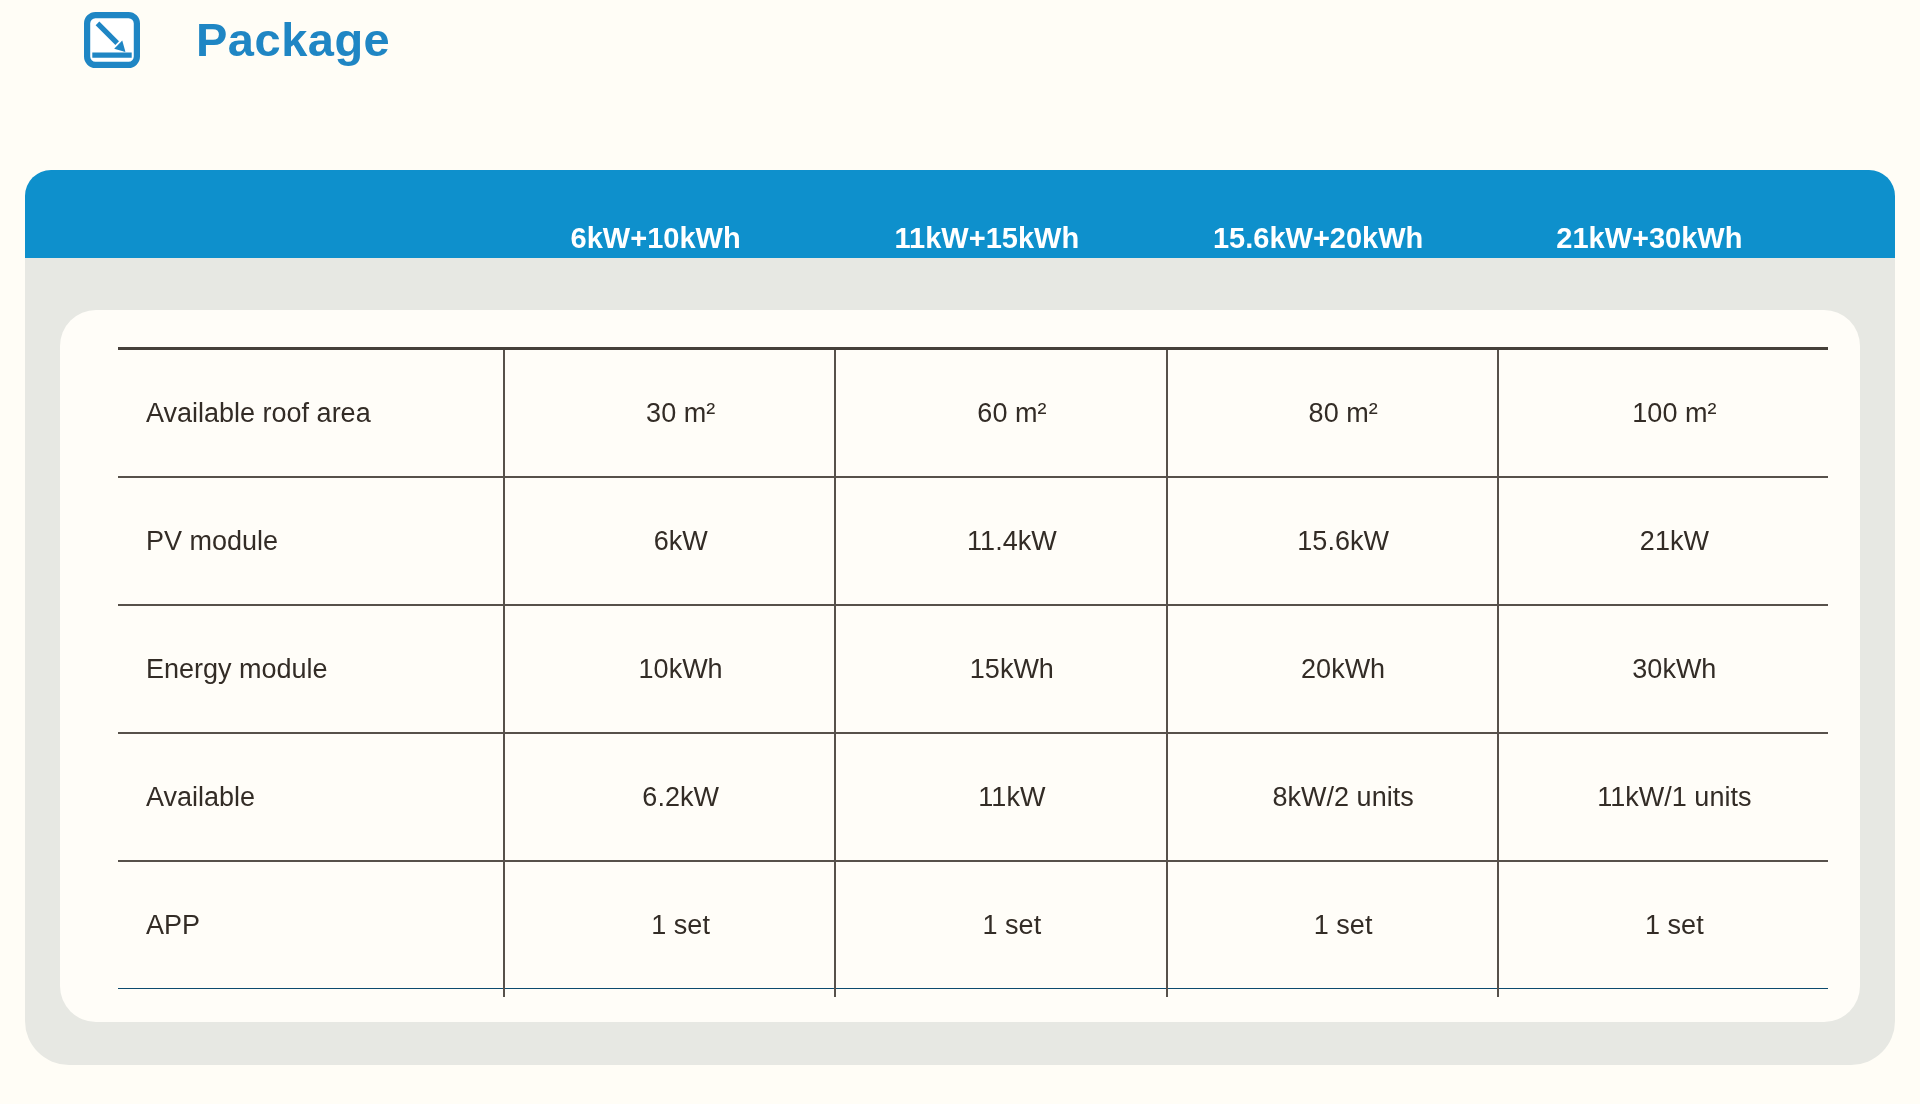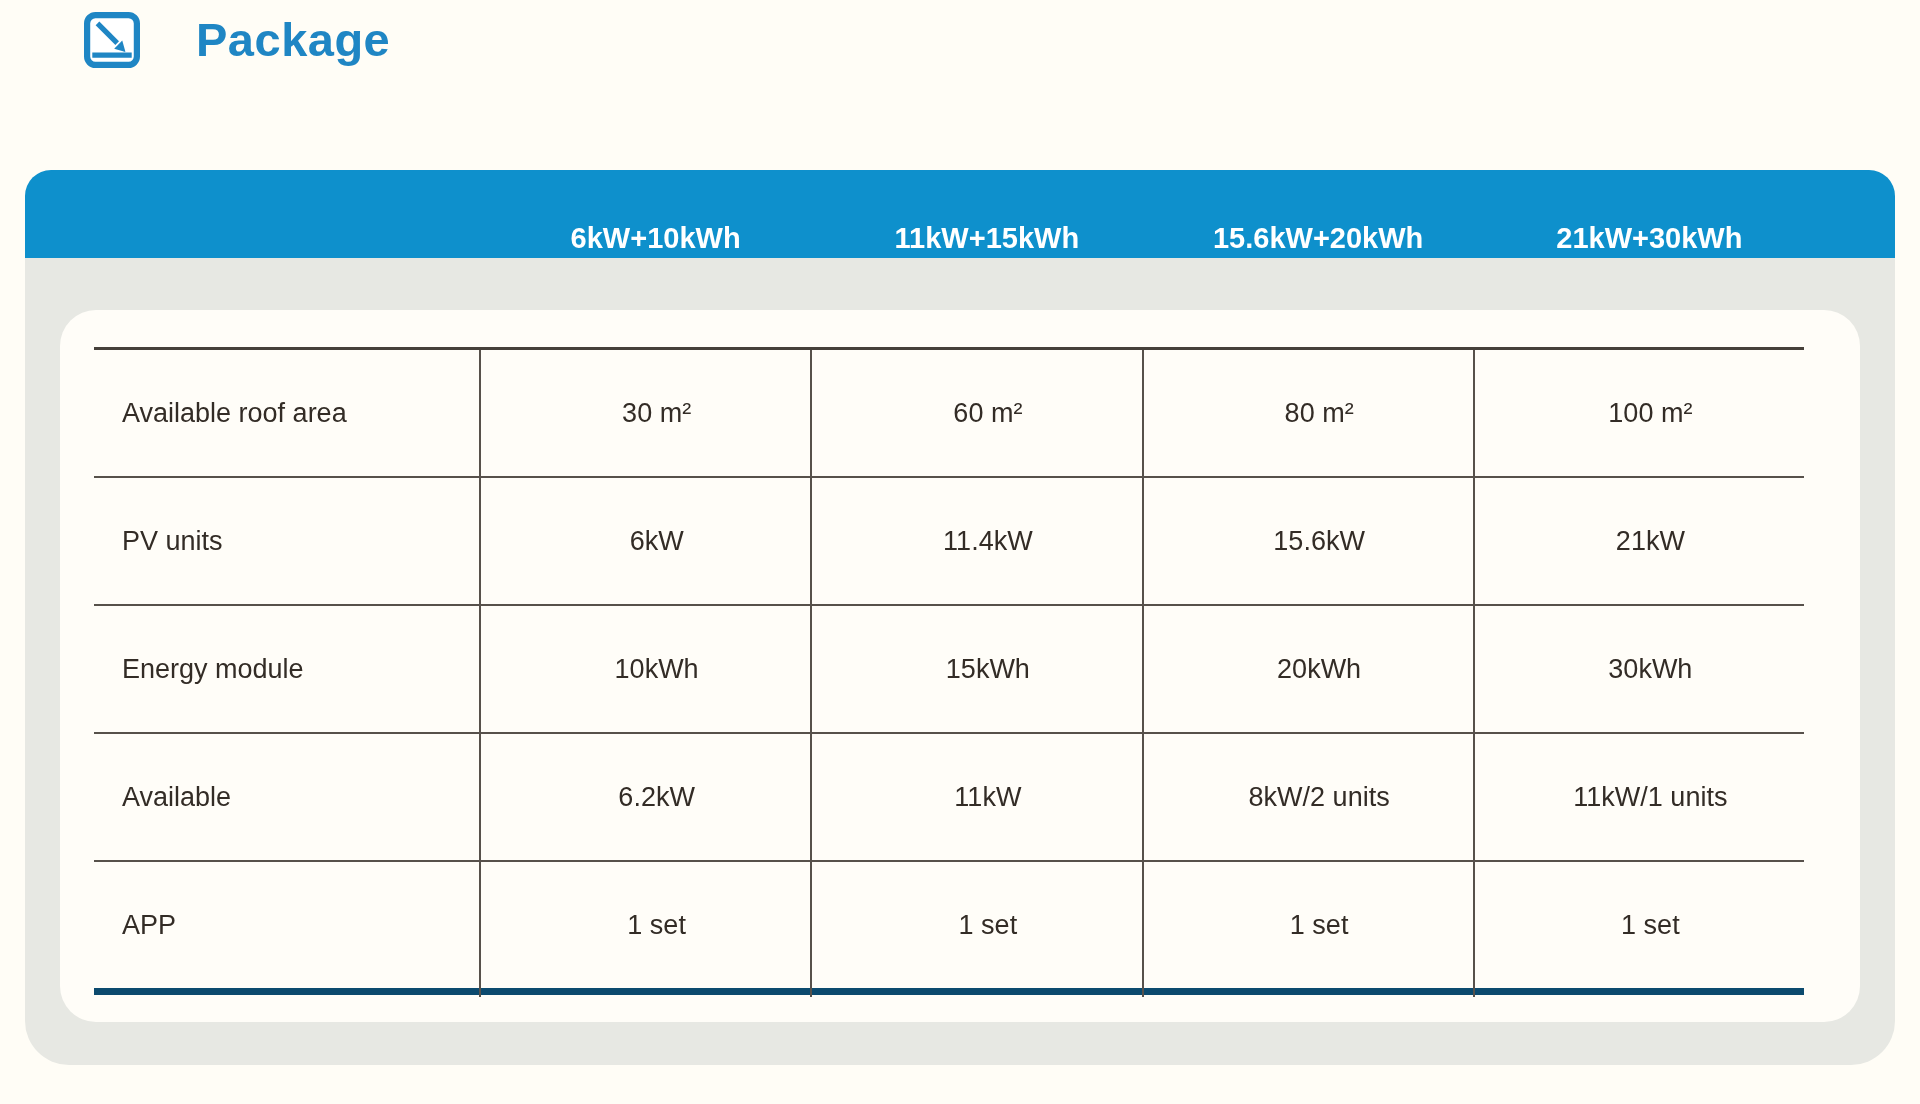--- a/index.html
+++ b/index.html
@@ -61,24 +61,24 @@
   }
   .card {
     position:absolute; left:35px; top:52px;
     width:1800px; height:712px;
     background:#fffdf8;
     border-radius:36px;
   }
 
   
   .pkg-table {
-    position:absolute; left:34px; top:37px;
+    position:absolute; left:58px; top:37px;
     width:1710px;
     border-top:3px solid #46403a;
-    border-bottom:7px solid #0c4a6e;
+    border-bottom:1px solid #0c4a6e;
   }
   .trow {
     display:grid;
     grid-template-columns:385px repeat(4, 1fr);
     height:126px;
     align-items:center;
     border-top:2px solid #57514b;
   }
   .trow:first-child { border-top:none; }
   .cell {
@@ -128,21 +128,21 @@
         <div class="pkg-table" id="pkg-table">
 
         <div class="trow">
               <div class="cell label">Available roof area</div>
               <div class="cell val">30 m²</div>
               <div class="cell val">60 m²</div>
               <div class="cell val">80 m²</div>
               <div class="cell val">100 m²</div>
             </div>
             <div class="trow">
-              <div class="cell label">PV units</div>
+              <div class="cell label">PV module</div>
               <div class="cell val">6kW</div>
               <div class="cell val">11.4kW</div>
               <div class="cell val">15.6kW</div>
               <div class="cell val">21kW</div>
             </div>
             <div class="trow">
               <div class="cell label">Energy module</div>
               <div class="cell val">10kWh</div>
               <div class="cell val">15kWh</div>
               <div class="cell val">20kWh</div>

